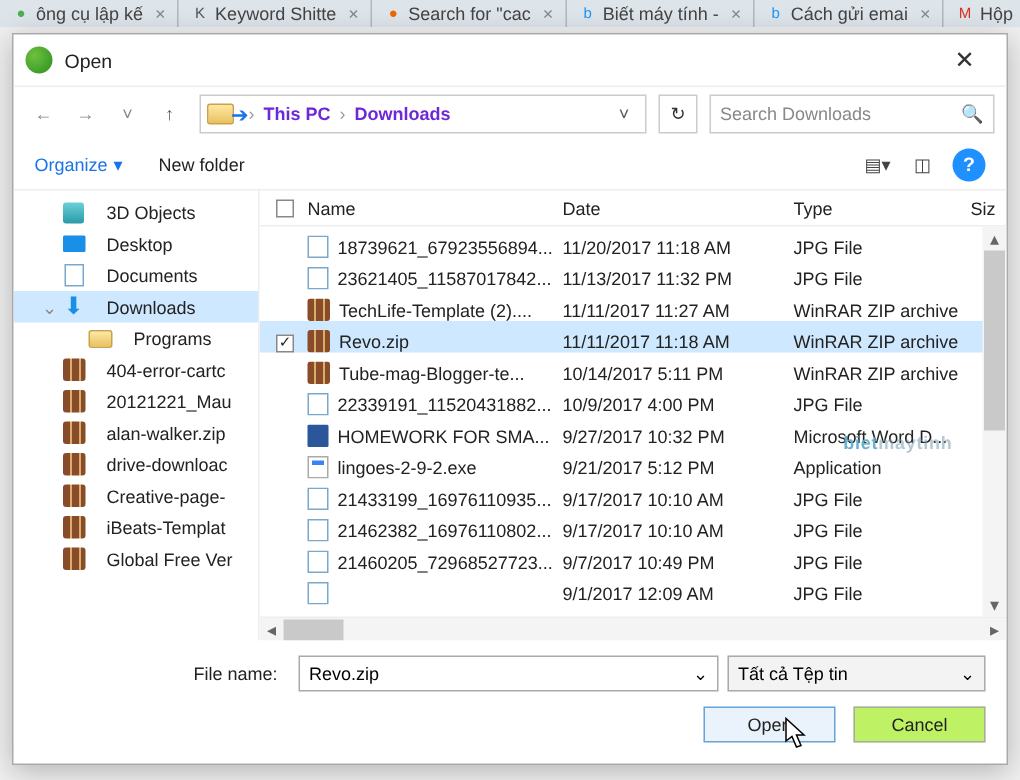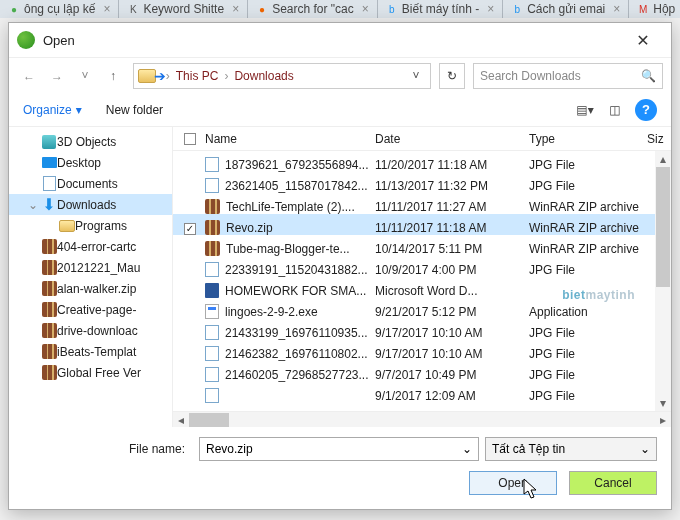--- a/index.html
+++ b/index.html
@@ -17,38 +17,38 @@
 .titlebar .title { flex: 1; font-size: 13px; color: #222; }
 .titlebar .close { width: 40px; text-align: center; font-size: 16px; color: #333; cursor: pointer; }
 
 .navbar { display: flex; align-items: center; height: 36px; padding: 0 8px; gap: 4px; border-top: 1px solid #eee; }
 .nav-btn { width: 24px; height: 24px; display: flex; align-items: center; justify-content: center; color: #888; }
 .nav-up { color: #555; }
 .nav-folder-split { display: flex; align-items: center; }
 .nav-folder-split .folder-ic { width: 18px; height: 14px; background: linear-gradient(#ffe9a3,#e9c160); border-radius: 2px; border: 1px solid #c9a349; }
 .nav-folder-split .arrow-ic { color: #1a73e8; font-size: 14px; margin-left: -2px; }
 .breadcrumb-wrap { flex: 1; display: flex; align-items: center; height: 26px; border: 1px solid #ccc; padding: 0 4px; margin: 0 4px; }
-.crumb { padding: 2px 6px; color: #7f1d1d; }
+.crumb { padding: 2px 6px; color: #6d28d9; font-weight: bold; }
 .crumb-sep { color: #999; }
 .bc-dd { width: 20px; text-align: center; color: #555; }
 .refresh { width: 26px; height: 26px; border: 1px solid #ccc; display: flex; align-items: center; justify-content: center; color: #333; margin-right: 4px; }
 .searchbox { width: 190px; height: 26px; border: 1px solid #ccc; display: flex; align-items: center; padding: 0 6px; justify-content: space-between; color: #888; }
 .searchbox .mag { color: #777; }
 
 .toolbar-row { display: flex; align-items: center; height: 34px; padding: 0 14px; border-bottom: 1px solid #eee; }
 .toolbar-row .org { color: #1a73e8; display: flex; align-items: center; gap: 4px; }
 .toolbar-row .newf { color: #222; margin-left: 24px; }
 .toolbar-row .spacer { flex: 1; }
 .view-ic { width: 28px; height: 22px; display: flex; align-items: center; justify-content: center; color: #444; margin-left: 2px; }
 .help-ic { width: 22px; height: 22px; border-radius: 50%; background: #1e90ff; color: #fff; display: flex; align-items: center; justify-content: center; font-weight: bold; margin-left: 6px; font-size: 13px; }
 
 .body-split { display: flex; flex: 1; overflow: hidden; }
 
 .navpane { width: 164px; overflow-y: auto; overflow-x: hidden; border-right: 1px solid #eee; padding-top: 4px; }
-.tree-item { display: flex; align-items: center; height: 21px; padding-left: 32px; gap: 0; white-space: nowrap; color: #222; }
+.tree-item { display: flex; align-items: center; height: 21px; padding-left: 32px; gap: 14px; white-space: nowrap; color: #222; }
 .tree-item.sel { background: #cde8ff; }
 .tree-item.sub { padding-left: 50px; }
 .tree-item .tw { position: absolute; width: 12px; text-align: center; color: #888; margin-left: -14px; }
 .tree-item .ic { width: 16px; height: 14px; display: flex; align-items: center; justify-content: center; }
 .ic-folder { background: linear-gradient(#ffe9a3,#e9c160); border: 1px solid #c9a349; width: 16px; height: 12px; border-radius: 2px; }
 .ic-doc { width: 13px; height: 15px; border: 1px solid #7aa7cc; background: #fff; position: relative; }
 .ic-dl { color: #1a8fe8; font-size: 16px; line-height: 14px; }
 .ic-3d { width: 14px; height: 14px; background: linear-gradient(#6bd1d8,#2a9aa8); border-radius: 2px; }
 .ic-desk { width: 15px; height: 11px; background: #1a8fe8; border-radius: 1px; }
 .ic-zip { width: 15px; height: 15px; background: linear-gradient(90deg,#8a4b2a 0 30%, #d7b06a 30% 40%, #8a4b2a 40% 70%, #d7b06a 70% 80%, #8a4b2a 80%); border-radius: 2px; }
@@ -224,27 +224,27 @@
         <div class="tree-item">
           <span class="ic">
             <div class="ic-zip"></div>
           </span>
           <span>alan-walker.zip</span>
         </div>
         <div class="tree-item">
           <span class="ic">
             <div class="ic-zip"></div>
           </span>
+          <span>drive-downloac</span>
+        </div>
+        <div class="tree-item">
+          <span class="ic">
+            <div class="ic-zip"></div>
+          </span>
           <span>Creative-page-</span>
-        </div>
-        <div class="tree-item">
-          <span class="ic">
-            <div class="ic-zip"></div>
-          </span>
-          <span>drive-downloac</span>
         </div>
         <div class="tree-item">
           <span class="ic">
             <div class="ic-zip"></div>
           </span>
           <span>iBeats-Templat</span>
         </div>
         <div class="tree-item">
           <span class="ic">
             <div class="ic-zip"></div>
@@ -340,20 +340,21 @@
   <div class="col-size"></div>
           </div>
           <div class="file-row">
             <div class="col-chk"></div>
   <div class="col-name">
               <span>
                 <div class="fi-doc"></div>
               </span>
               <span class="fname">HOMEWORK FOR SMA...</span>
             </div>
+  <div class="col-date">9/27/2017 10:32 PM</div>
   <div class="col-type">Microsoft Word D...</div>
   <div class="col-size"></div>
           </div>
           <div class="file-row">
             <div class="col-chk"></div>
   <div class="col-name">
               <span>
                 <div class="fi-exe"></div>
               </span>
               <span class="fname">lingoes-2-9-2.exe</span>

